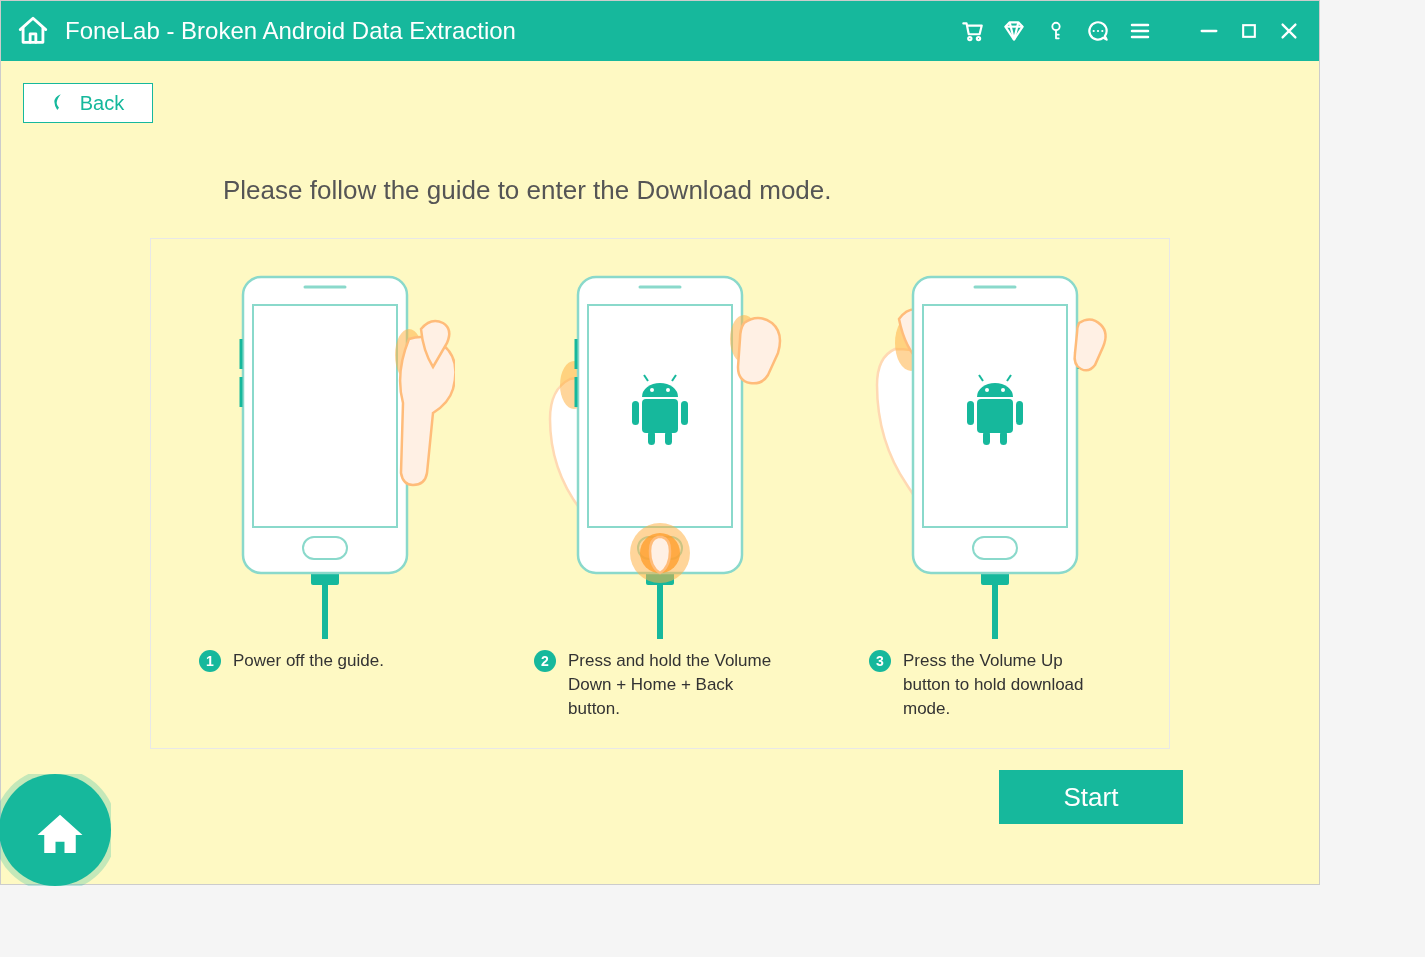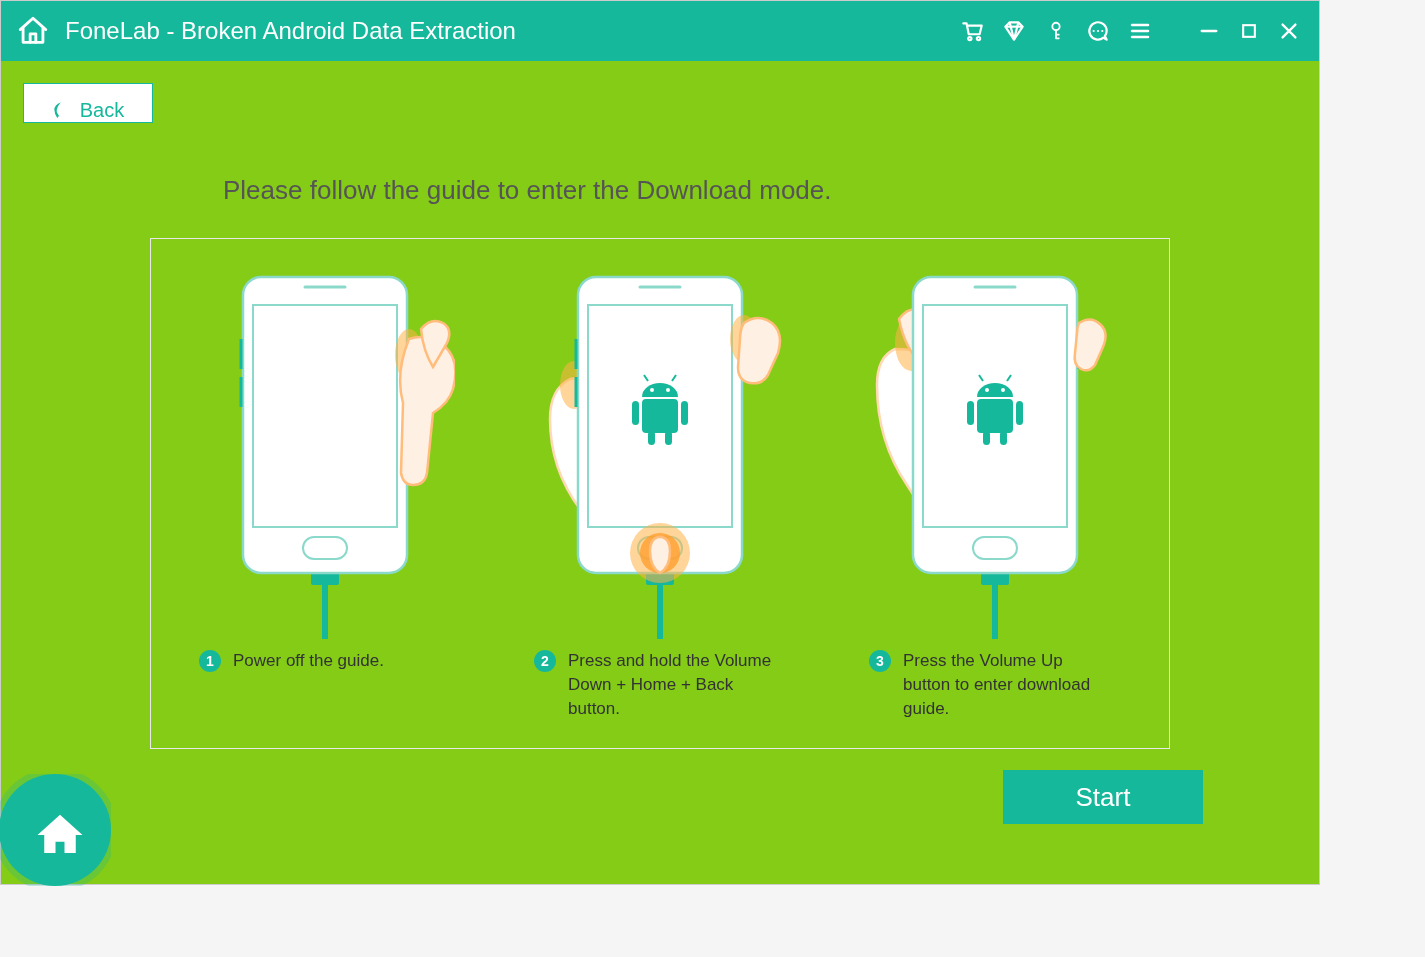--- a/index.html
+++ b/index.html
@@ -1,34 +1,34 @@
 <!DOCTYPE html>
 <html><head>
 <meta charset="utf-8">
 <style>
   * { box-sizing: border-box; margin: 0; padding: 0; }
   html, body { width: 1425px; height: 957px; font-family: "Segoe UI", Arial, sans-serif; overflow: hidden; background: #f5f5f5; }
-  .window { width: 1320px; height: 885px; background: #84cc16; border: 1px solid #ccc; position: relative; margin: 0; }
+  .window { width: 1320px; height: 885px; background: #fef9c3; border: 1px solid #ccc; position: relative; margin: 0; }
   .titlebar { height: 60px; background: #16b89c; display: flex; align-items: center; color: #fff; padding: 0 18px 0 14px; }
   .titlebar .logo { width: 36px; height: 36px; display: flex; align-items: center; justify-content: center; margin-right: 14px; }
   .titlebar .title { font-size: 24px; font-weight: 400; flex: 1; }
   .titlebar .icons { display: flex; align-items: center; gap: 16px; }
   .titlebar .icons .icon, .titlebar .icons .winctl { width: 26px; height: 26px; display: flex; align-items: center; justify-content: center; cursor: pointer; }
   .titlebar .icons .winctl { width: 24px; }
   .content { padding: 22px 22px 0 22px; position: relative; height: calc(100% - 60px); }
-  .back-btn { border: 1px solid #16b89c; color: #16b89c; background: #fff; height: 40px; width: 130px; display: flex; align-items: flex-end; justify-content: center; gap: 14px; font-size: 20px; cursor: pointer; }
+  .back-btn { border: 1px solid #16b89c; color: #16b89c; background: #fff; height: 40px; width: 130px; display: flex; align-items: center; justify-content: center; gap: 14px; font-size: 20px; cursor: pointer; }
   .back-btn svg { width: 14px; height: 22px; }
   .heading { font-size: 26px; color: #555; margin: 52px 0 32px 200px; font-weight: 400; }
   .guide-box { margin: 0 auto; width: 1020px; border: 1px solid #e8e8e8; padding: 30px 24px 28px 24px; display: flex; justify-content: space-between; }
   .step { width: 300px; display: flex; flex-direction: column; align-items: center; }
   .illus { width: 260px; height: 370px; position: relative; }
   .caption-row { display: flex; align-items: flex-start; gap: 12px; margin-top: 10px; width: 100%; padding-left: 24px; }
   .num { width: 22px; height: 22px; border-radius: 50%; background: #16b89c; color: #fff; font-size: 14px; display: flex; align-items: center; justify-content: center; flex-shrink: 0; font-weight: 600; margin-top: 1px; }
   .caption { font-size: 17px; color: #333; line-height: 1.4; max-width: 210px; }
-  .start-btn { position: absolute; right: 116px; bottom: 60px; background: #16b89c; color: #fff; border: none; font-size: 26px; width: 200px; height: 54px; cursor: pointer; }
+  .start-btn { position: absolute; right: 136px; bottom: 60px; background: #16b89c; color: #fff; border: none; font-size: 26px; width: 184px; height: 54px; cursor: pointer; }
   .home-fab { position: absolute; left: -2px; bottom: -2px; width: 112px; height: 112px; border-radius: 50%; background: #16b89c; display: flex; align-items: center; justify-content: center; box-shadow: 0 0 0 6px rgba(22,184,156,0.25); clip-path: inset(0 0 0 0); }
   .home-fab svg { margin-left: 10px; margin-top: 10px; }
 
   
   .phone-body { stroke: #8ad9cb; stroke-width: 2.5; fill: #fff; }
   .phone-screen { stroke: #8ad9cb; stroke-width: 2; fill: #fff; }
   .phone-btn { stroke: #8ad9cb; stroke-width: 2; fill: none; }
   .cable { stroke: #16b89c; stroke-width: 6; fill: none; }
   .plug { fill: #16b89c; }
   .side-btn { stroke: #16b89c; stroke-width: 3; }
@@ -215,21 +215,21 @@
               <line x1="44" y1="2" x2="48" y2="-4" stroke="#16b89c" stroke-width="2"></line>
               <circle cx="24" cy="11" r="2" fill="#fff"></circle>
               <circle cx="40" cy="11" r="2" fill="#fff"></circle>
             </g>
 
             <path class="hand" d="M214 54 q12 -8 22 2 q8 8 2 22 l-8 18 q-6 8 -14 4 q-8 -4 -6 -16 l2 -20 q0 -6 2 -10 z"></path>
           </svg>
         </div>
         <div class="caption-row">
           <div class="num">3</div>
-          <div class="caption">Press the Volume Up button to enter download guide.</div>
+          <div class="caption">Press the Volume Up button to hold download mode.</div>
         </div>
       </div>
 
     </div>
 
     <button class="start-btn">
       <span>Start</span>
     </button>
 
     <div class="home-fab">

